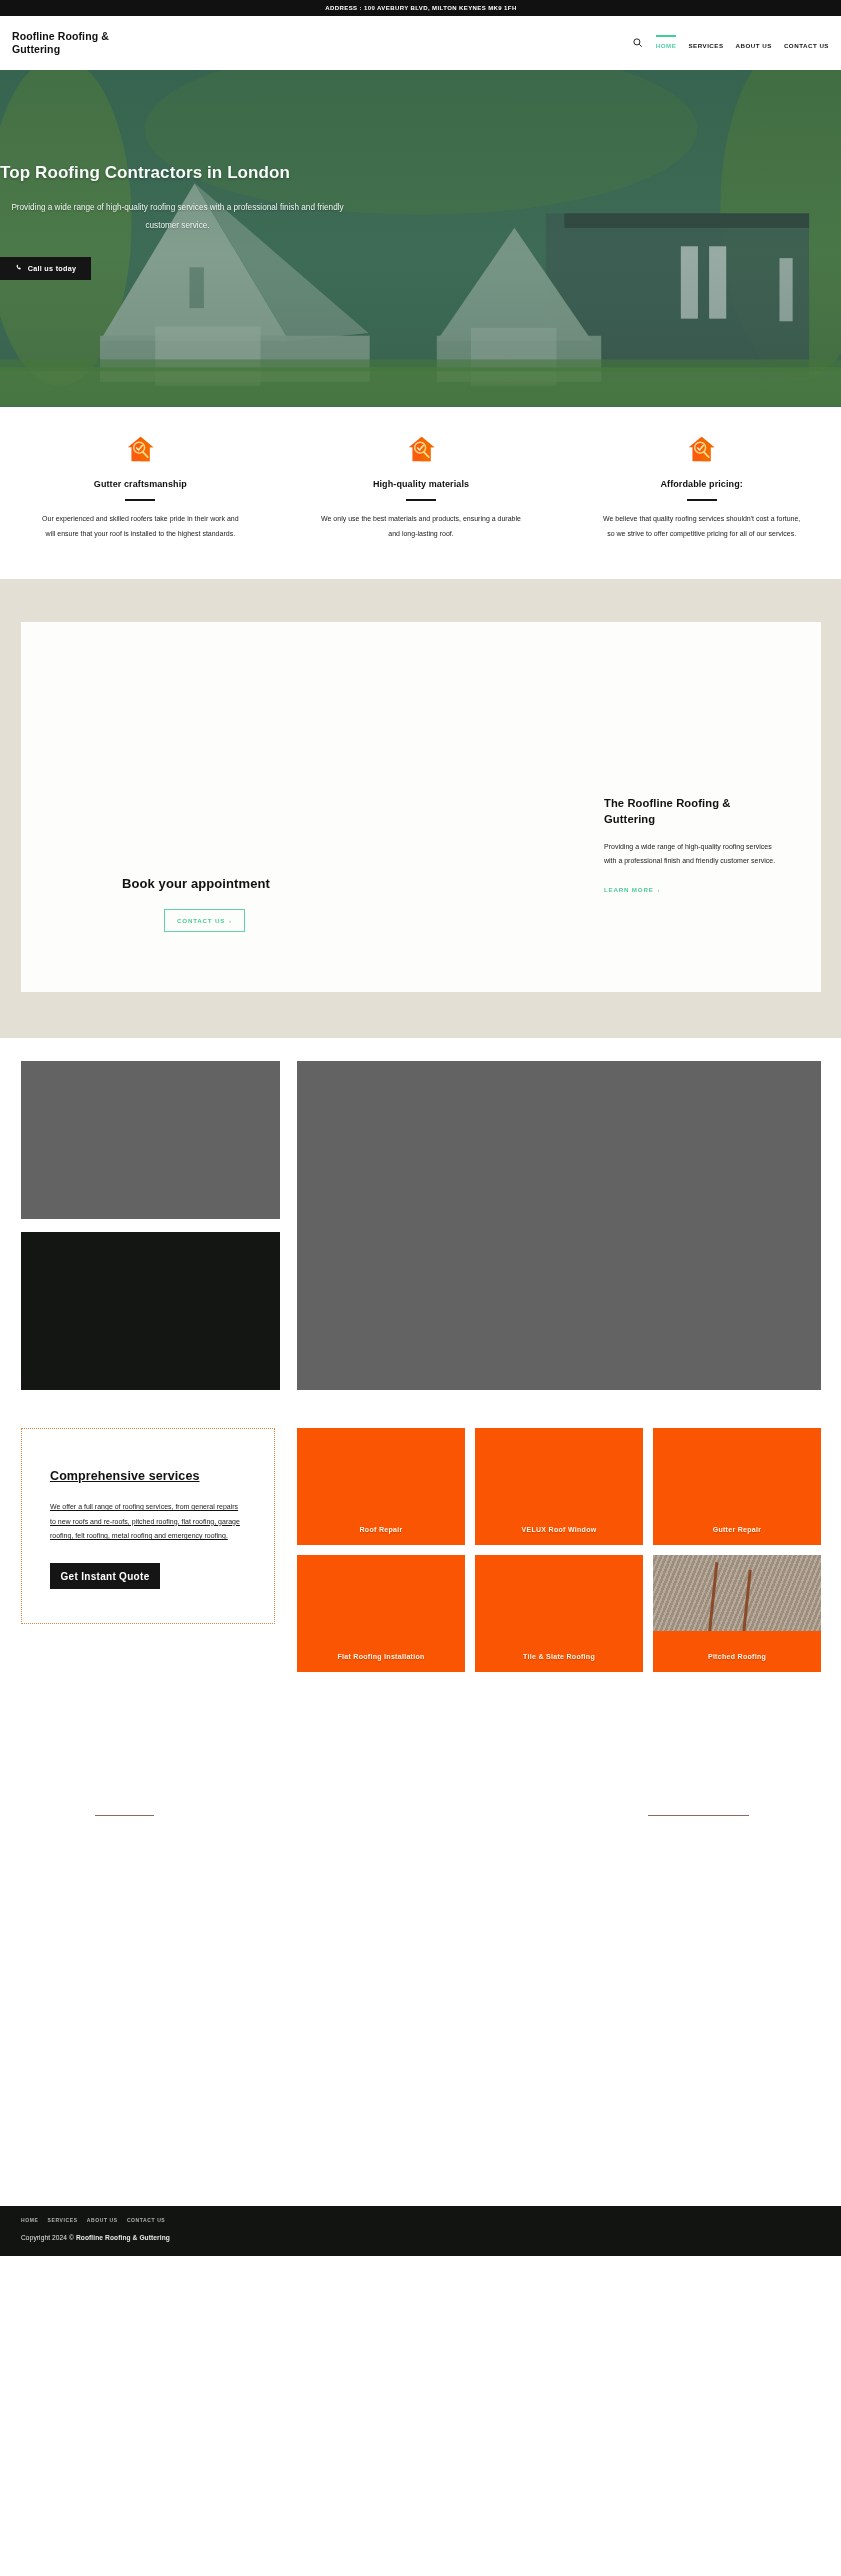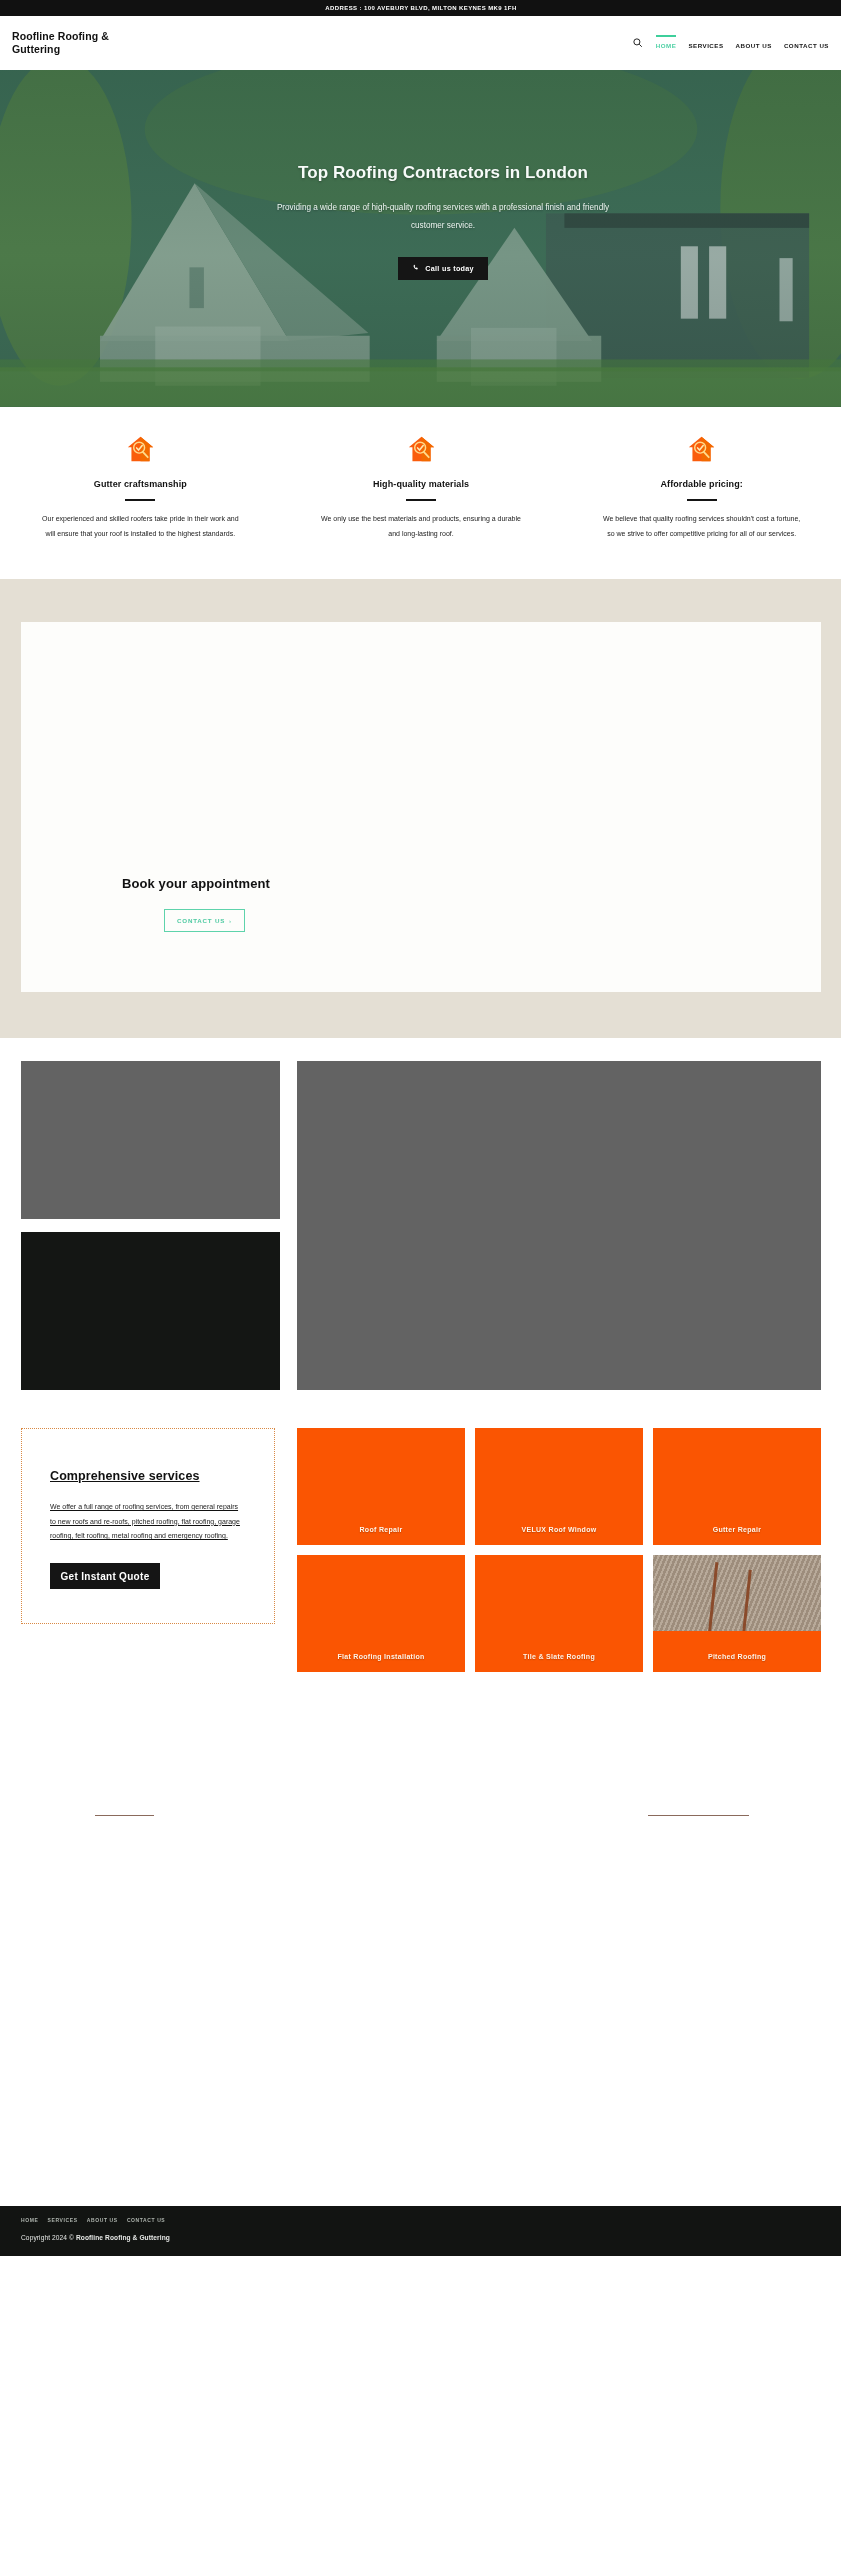--- a/index.html
+++ b/index.html
@@ -95,23 +95,22 @@
   }
   .hero-tint {
     position: absolute; inset: 0;
     background: linear-gradient(180deg, rgba(24,62,48,.42), rgba(24,62,48,.30) 55%, rgba(20,50,40,.38));
   }
   .hero-inner {
     position: relative;
     height: 100%;
     display: flex;
     flex-direction: column;
-    align-items: center;
+    align-items: flex-start;
     padding-top: 93px;
-    margin-left: 44px;
   }
   .hero-title {
     font-size: 17px;
     font-weight: bold;
     color: #f7fbf9;
     letter-spacing: 0.1px;
     text-shadow: 0 0.7px 2.6px rgba(0,0,0,.32);
   }
   .hero-sub {
     margin-top: 16px;
@@ -509,20 +508,27 @@
 <section class="band">
   <div class="band-card">
     <div class="band-left">
       <div class="band-left-inner">
         <h2 class="band-heading">Book your appointment</h2>
         <button class="ghost-btn">
           <span>CONTACT US</span><span class="chev">›</span>
         </button>
       </div>
     </div>
+    <div class="band-right">
+      <h3>The Roofline Roofing &amp; Guttering</h3>
+      <p>Providing a wide range of high-quality roofing services with a professional finish and friendly customer service.</p>
+      <a class="link-more" href="#">
+        <span>LEARN MORE</span><span class="chev">›</span>
+      </a>
+    </div>
   </div>
 </section>
 
 <section class="gallery">
   <div class="gallery-col-left">
     <div class="ph ph-1"></div>
     <div class="ph dark ph-2"></div>
   </div>
   <div class="ph ph-3"></div>
 </section>

